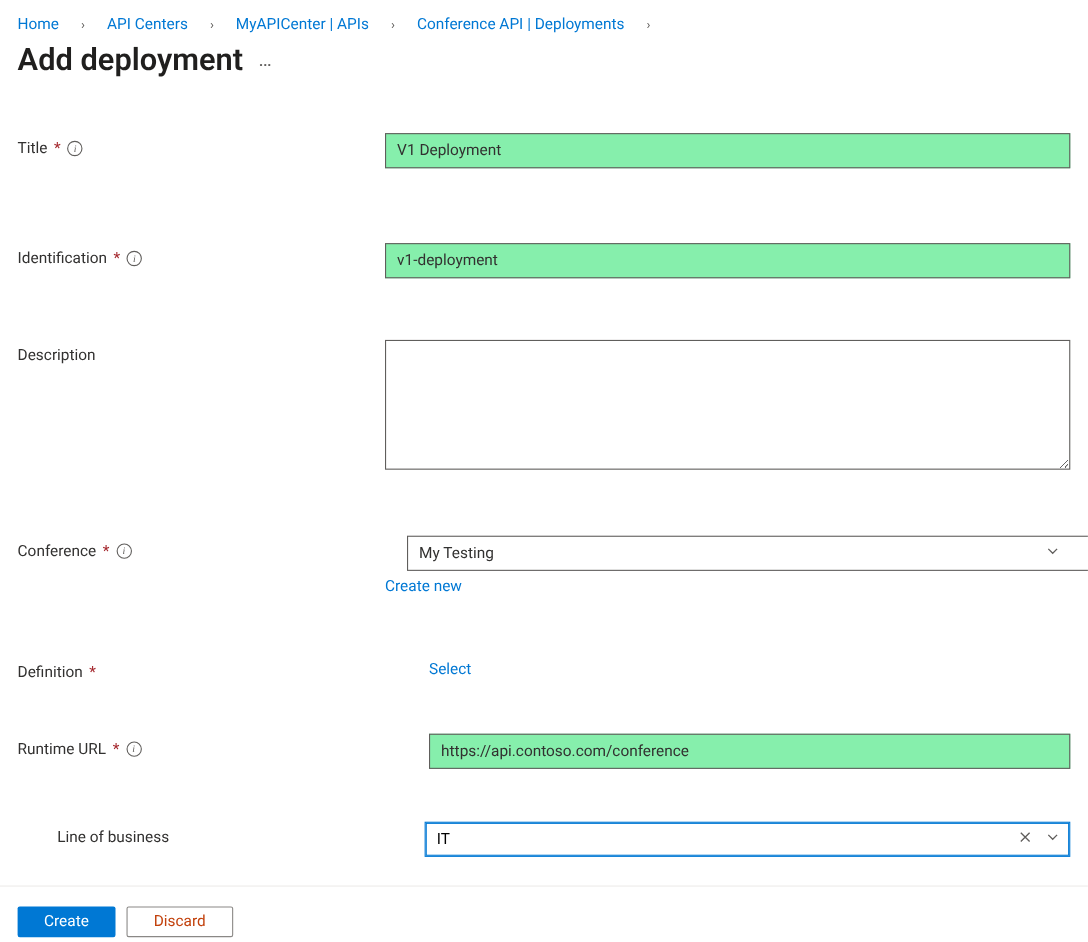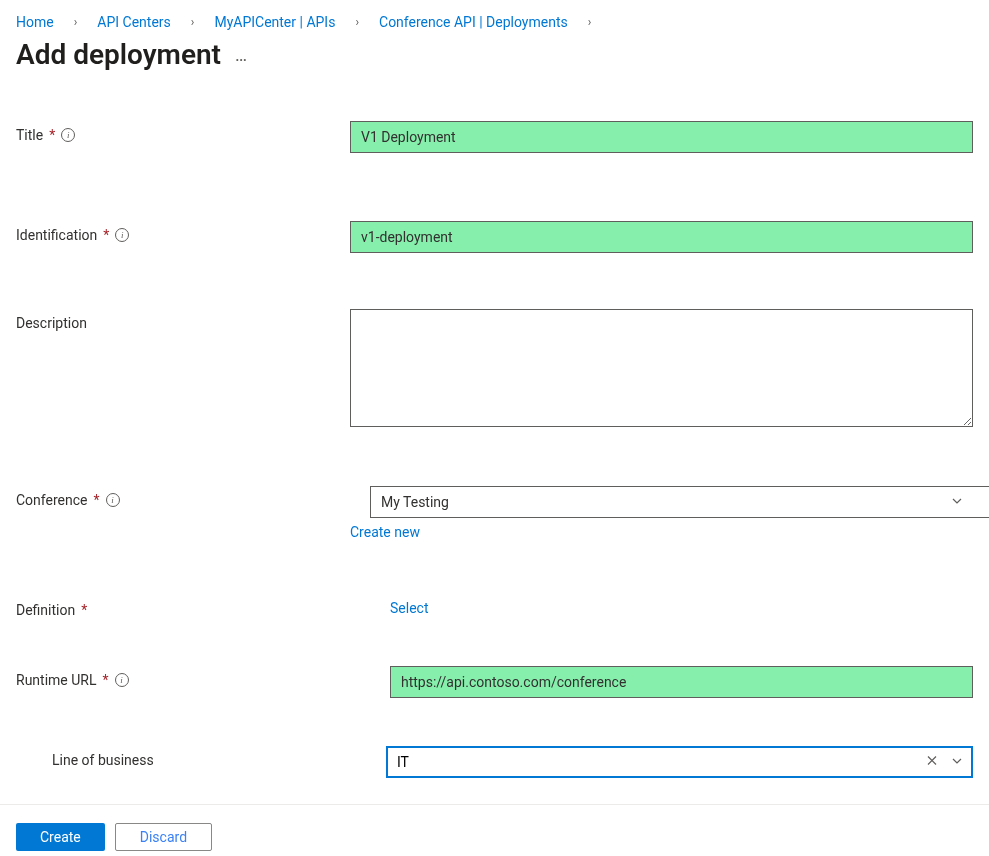--- a/index.html
+++ b/index.html
@@ -179,21 +179,21 @@
       color: #ffffff;
       border: none;
       padding: 6px 24px;
       font-size: 14px;
       font-family: inherit;
       cursor: pointer;
       border-radius: 2px;
     }
     .btn-secondary {
       background: #ffffff;
-      color: #3b82f6;
+      color: #c2410c;
       border: 1px solid #8a8886;
       padding: 5px 24px;
       font-size: 14px;
       font-family: inherit;
       cursor: pointer;
       border-radius: 2px;
     }
     svg.chev { width: 12px; height: 12px; }
     svg.x-icon { width: 14px; height: 14px; }
   </style>

